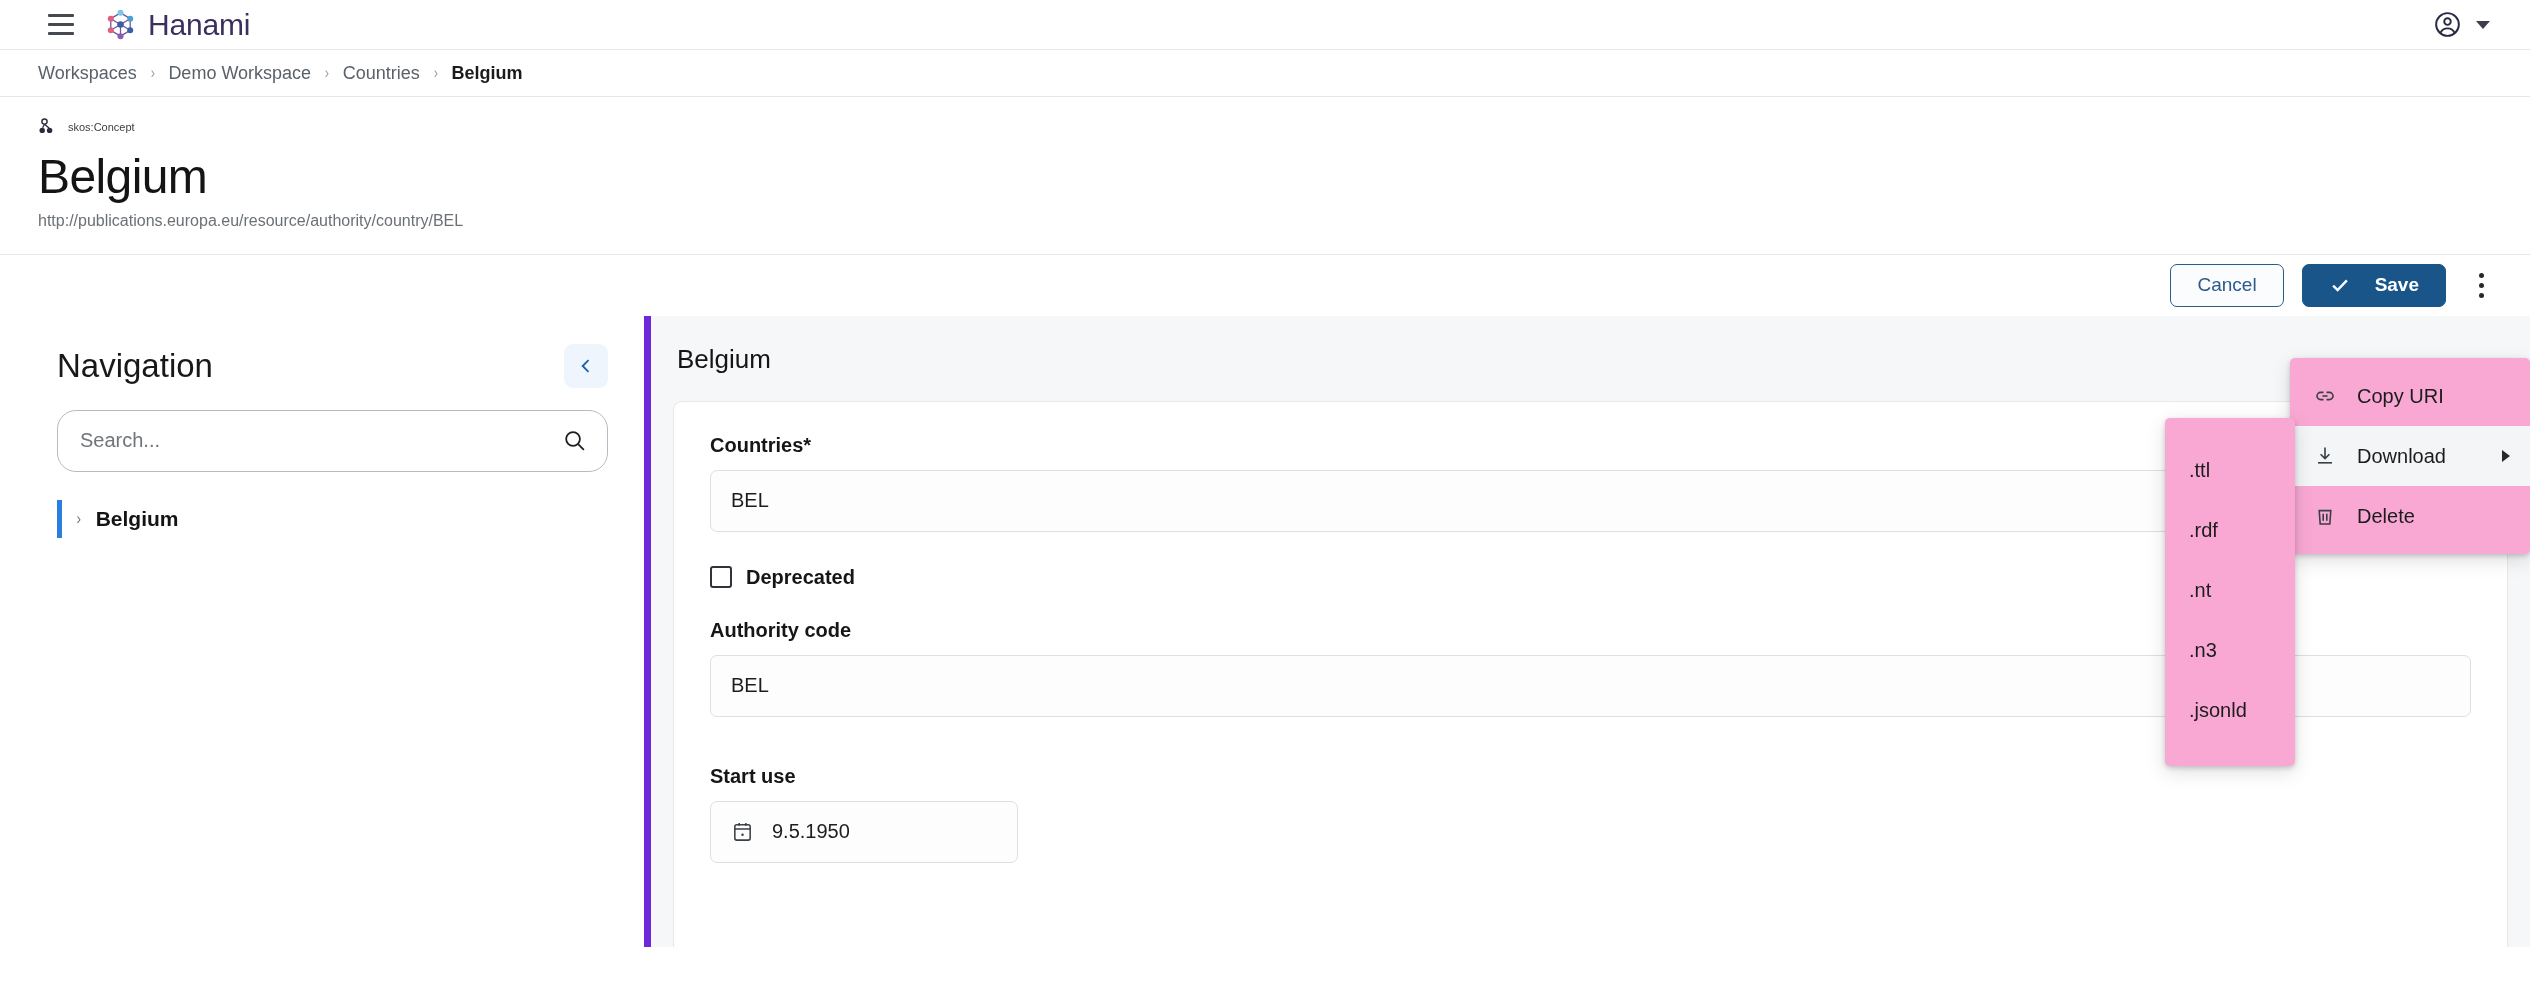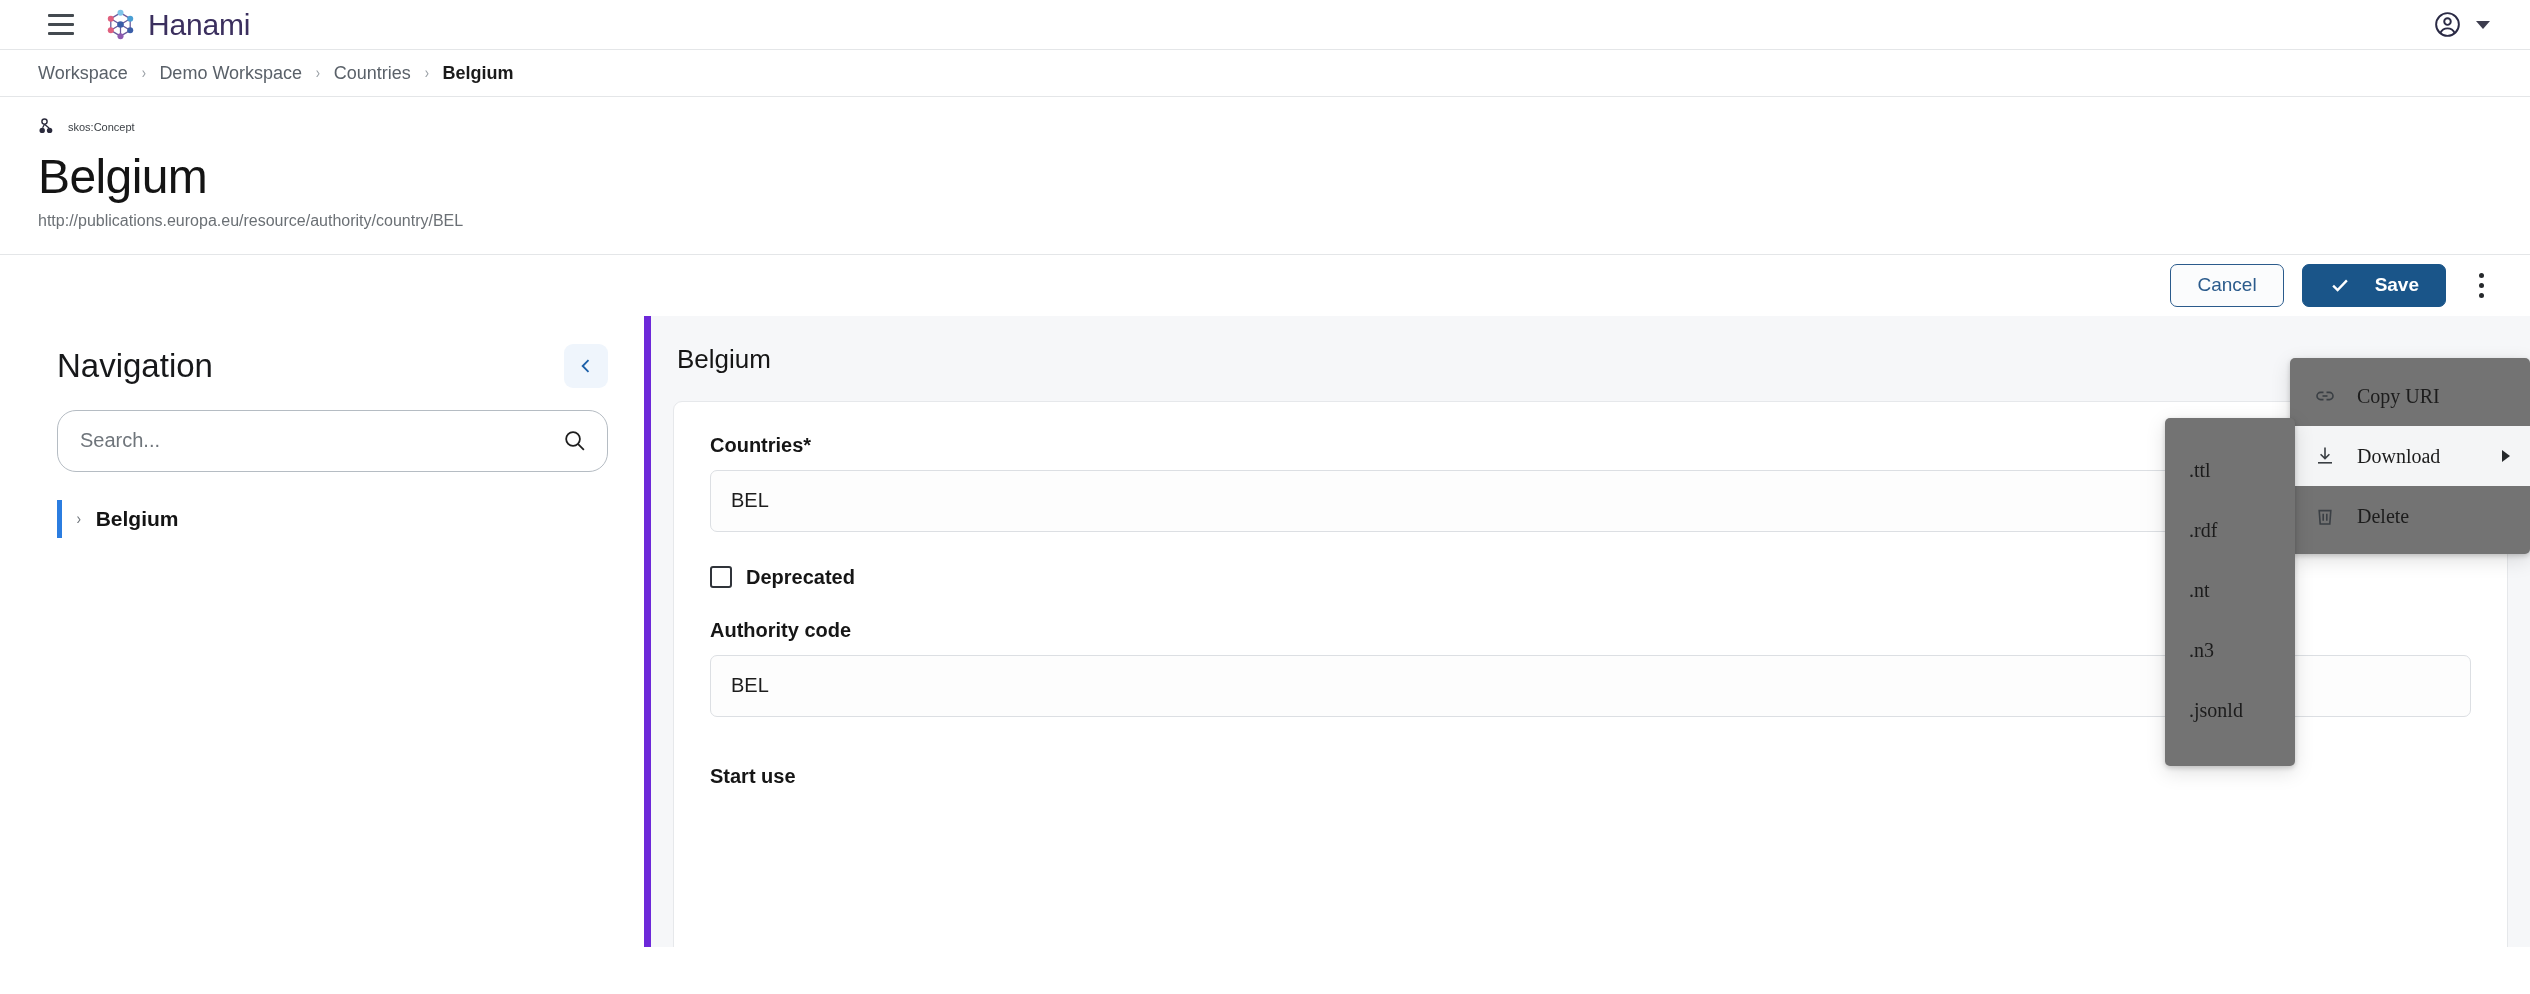--- a/index.html
+++ b/index.html
@@ -235,26 +235,25 @@
     background: #fdfdfd;
     display: flex; align-items: center;
     gap: 18px;
     padding: 0 20px;
   }
   .date-value { font-size: 20px; color: #1d1d1d; }
 
   
   .menu {
     position: absolute;
-    background: #737373;
+    background: #f9a8d4;
     border-radius: 5px;
     box-shadow: 0 2px 5px rgba(0,0,0,.18), 0 6px 20px rgba(0,0,0,.13);
     padding: 8px 0;
     z-index: 40;
-    font-family: Liberation Serif, serif;
   }
   .menu-main { top: 358px; left: 2290px; width: 240px; }
   .menu-sub  { top: 418px; left: 2165px; width: 130px; padding: 22px 0 26px 0; z-index: 50; }
   .menu-item {
     display: flex; align-items: center;
     gap: 19px;
     height: 60px;
     padding: 0 20px 0 22px;
     font-size: 20px; color: #1c1c1c;
     cursor: pointer; white-space: nowrap;
@@ -303,21 +302,21 @@
       <circle cx="12" cy="12" r="9.4"></circle>
       <circle cx="12" cy="9.6" r="2.7"></circle>
       <path d="M5.9 19.2c1.3-2.6 3.6-4 6.1-4s4.8 1.4 6.1 4"></path>
     </svg>
     <span class="caret-down"></span>
   </div>
 </div>
 <div class="divider-h"></div>
 
 <div class="breadcrumb">
-  <span class="crumb">Workspace</span>
+  <span class="crumb">Workspaces</span>
   <span class="crumb-sep">›</span>
   <span class="crumb">Demo Workspace</span>
   <span class="crumb-sep">›</span>
   <span class="crumb">Countries</span>
   <span class="crumb-sep">›</span>
   <span class="crumb current">Belgium</span>
 </div>
 <div class="divider-h"></div>
 
 <div class="titleblock">
@@ -392,20 +391,28 @@
         <span class="check-label">Deprecated</span>
       </div>
 
       <div class="field">
         <label class="field-label">Authority code</label>
         <input class="text-input" type="text" value="BEL" style="">
       </div>
 
       <div class="field" style="margin-top:48px;">
         <label class="field-label">Start use</label>
+        <div class="date-input">
+          <svg width="23" height="23" viewBox="0 0 24 24" fill="none" stroke="#3a3f44" stroke-width="1.6">
+            <rect x="4" y="5" width="16" height="16" rx="2"></rect>
+            <path d="M4 9.5 H20 M8.5 3 V6 M15.5 3 V6"></path>
+            <circle cx="12" cy="15.5" r="1.3" fill="#3a3f44" stroke="none"></circle>
+          </svg>
+          <span class="date-value">9.5.1950</span>
+        </div>
       </div>
 
     </div>
   </section>
 </div>
 
 <div class="menu menu-main">
   <div class="menu-item">
     <span class="mi-icon">
       <svg width="24" height="24" viewBox="0 0 24 24" fill="none" stroke="#3a3f44" stroke-width="1.6">

